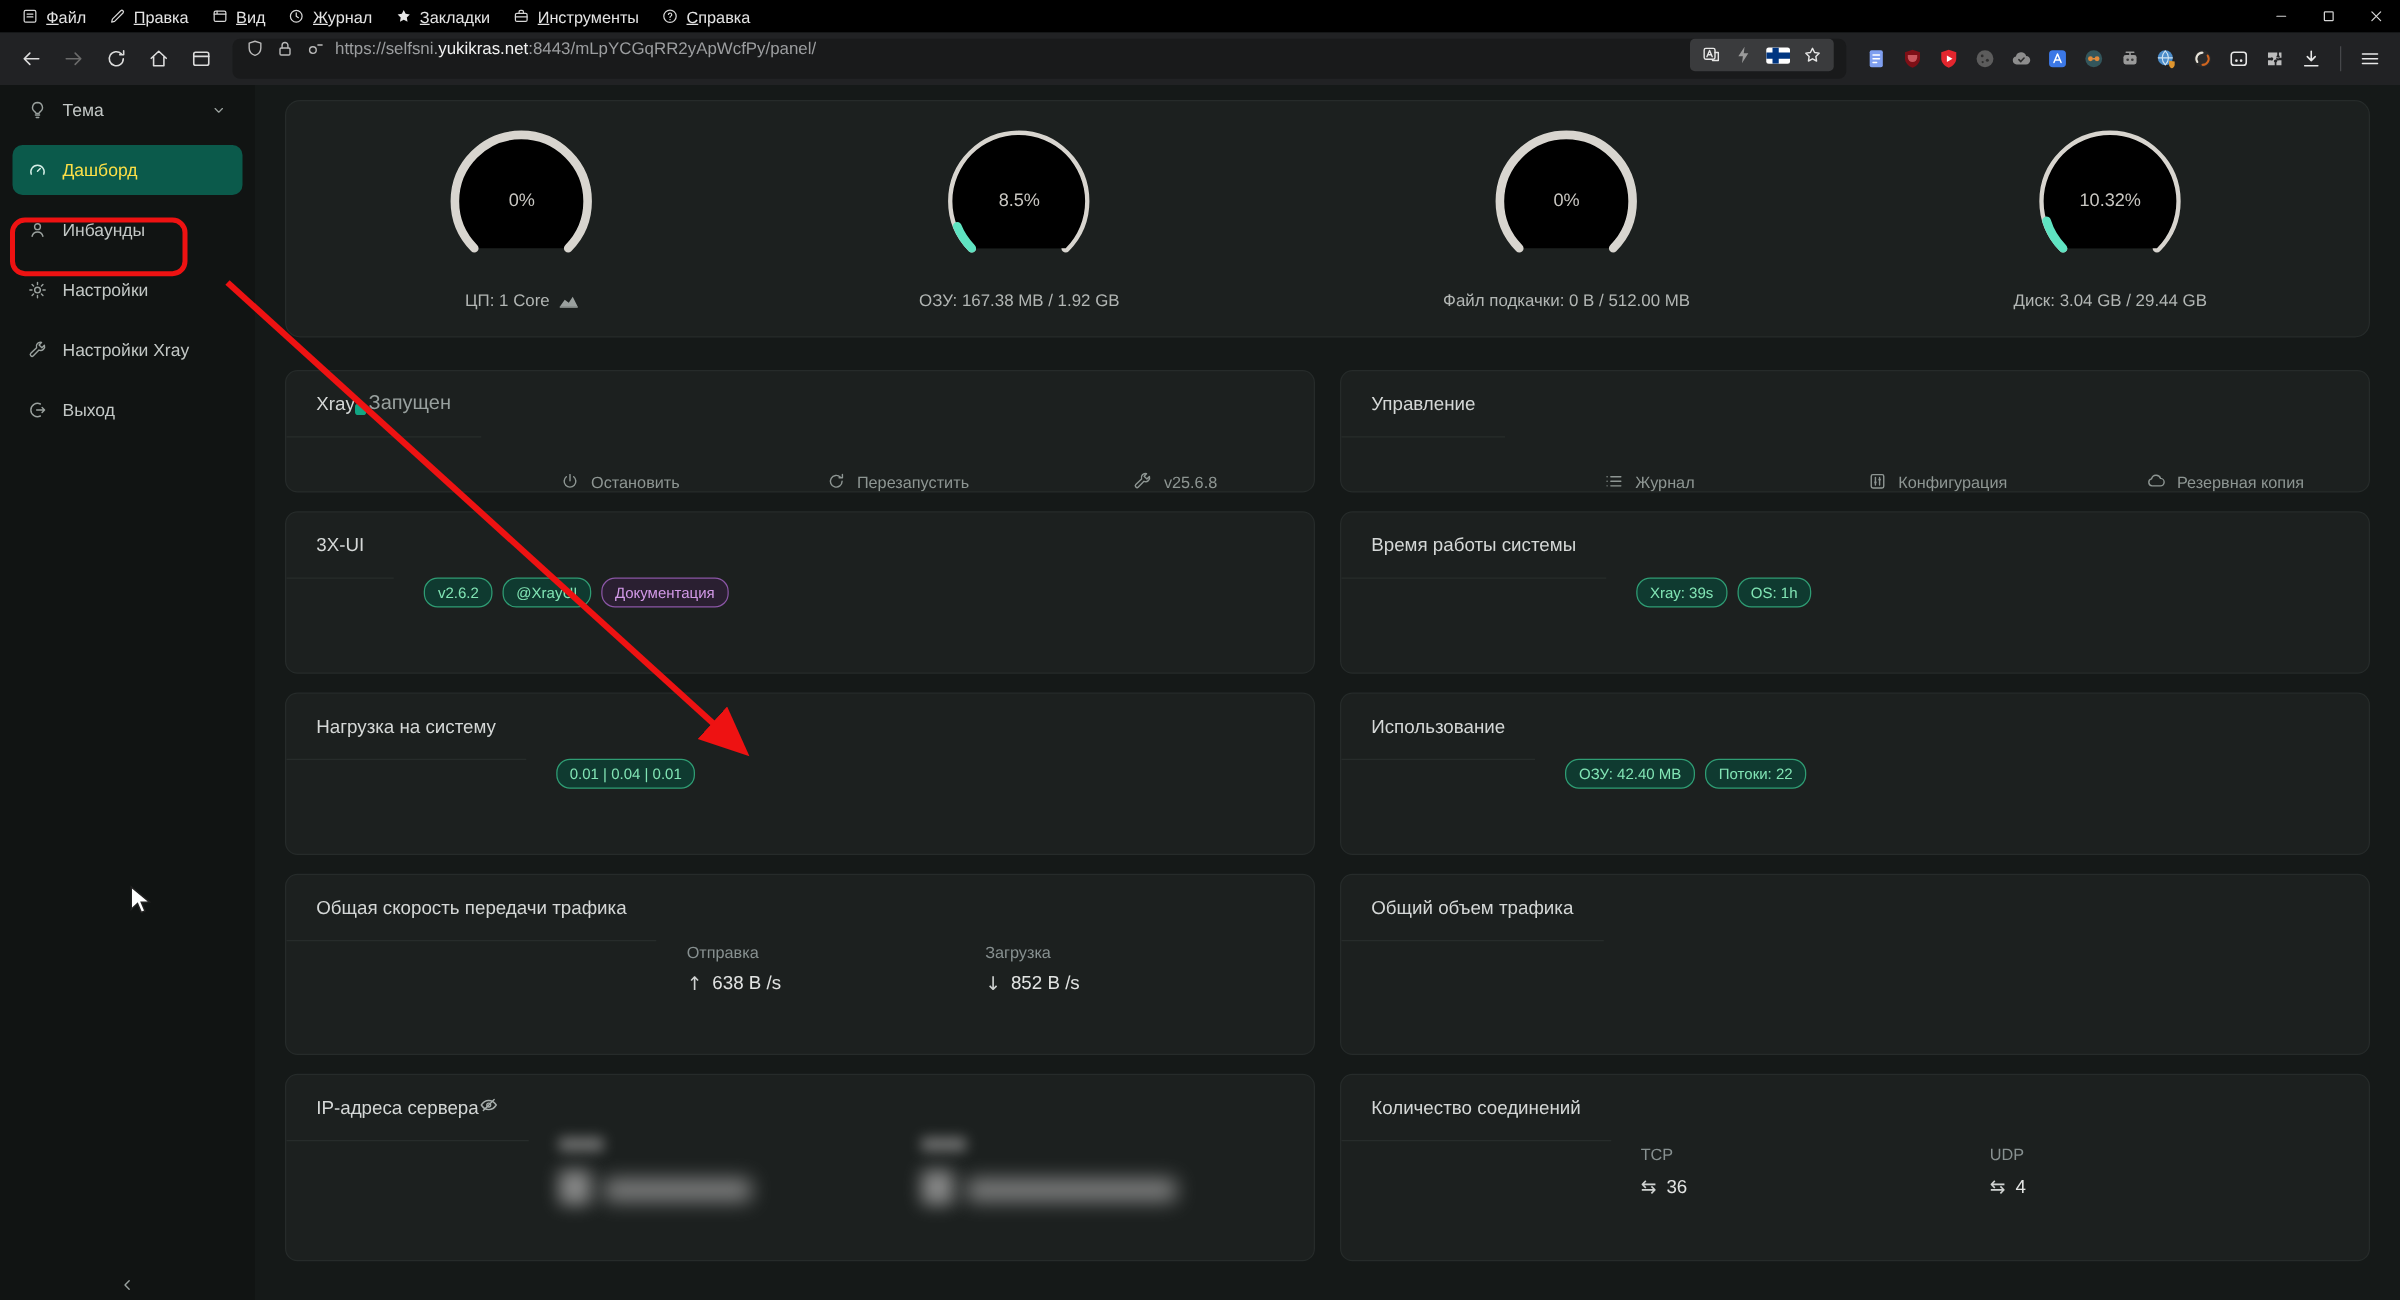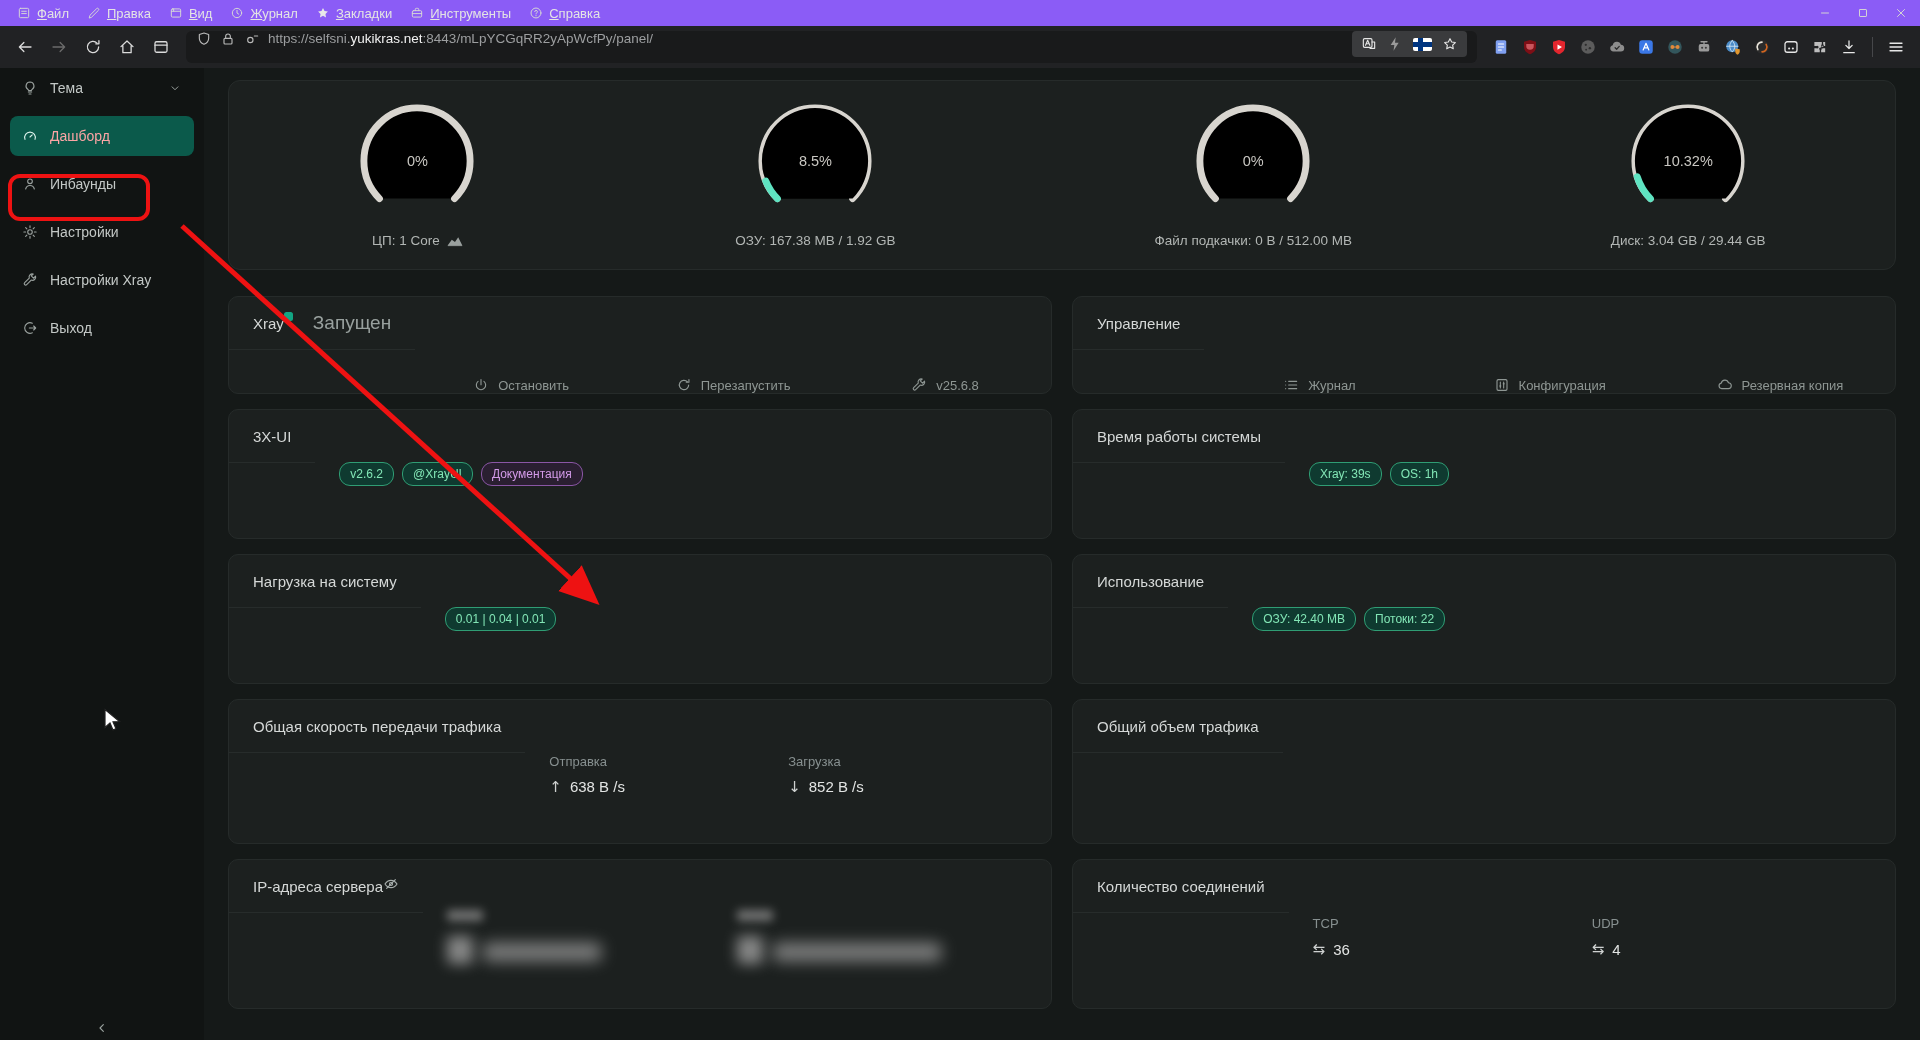--- a/index.html
+++ b/index.html
@@ -2,21 +2,21 @@
 <html><head>
 <meta charset="utf-8">
 <style>
   html,body{margin:0;padding:0;background:#000;}
   .screen{position:relative;width:1920px;height:1040px;overflow:hidden;background:#151918;
     font-family:"Liberation Sans","DejaVu Sans",sans-serif;-webkit-font-smoothing:antialiased;}
   .st{fill:none;stroke:currentColor;stroke-width:1.7;stroke-linecap:round;stroke-linejoin:round}
   .i14{width:14px;height:14px}.i16{width:16px;height:16px}.i18{width:18px;height:18px}
 
   
-  .menubar{height:26px;background:#8b5cf6;display:flex;padding-left:8px;color:#e8e8e8;font-size:13px}
+  .menubar{height:26px;background:#000000;display:flex;padding-left:8px;color:#e8e8e8;font-size:13px}
   .menu-item{display:flex;align-items:center;gap:6px;padding:0 9px;height:26px;color:#e4e4e4;cursor:default}
   .menu-item svg{color:#d6d6d6}
   .menu-label{display:inline-block}
   .menu-label::first-letter{text-decoration:underline}
   .win-controls{margin-left:auto;display:flex;height:26px}
   .win-btn{width:38px;display:flex;align-items:center;justify-content:center;color:#d4d4d4}
   .toolbar{height:42px;background:#212224;display:flex;align-items:center;padding:0 10px;gap:4px}
   .nav-btn{width:30px;height:30px;display:flex;align-items:center;justify-content:center;color:#dcdcdc;border-radius:4px}
   .nav-btn.dim{color:#6b6b6b}
   .urlbar{flex:1;height:32px;margin:0 6px;background:#191a1b;border-radius:6px;display:flex;align-items:flex-start;padding:0 10px;gap:8px;min-width:0}
@@ -31,21 +31,21 @@
   .ext-strip{display:flex;align-items:center;gap:9px;padding:0 4px}
   .ext{width:20px;height:20px;display:flex;align-items:center;justify-content:center}
   .tb-divider{width:1px;height:20px;background:#46474a;margin:0 4px}
 
   
   .app{display:flex;height:972px}
   .sidebar{width:204px;background:#111413;position:relative;flex-shrink:0;}
   .side-row{height:40px;margin:0 10px 8px;display:flex;align-items:center;gap:12px;padding:0 12px;border-radius:8px;
     color:#c3c8c6;font-size:14px}
   .side-row svg{color:#9aa19e;flex-shrink:0}
-  .side-row.active{background:#0b5a4b;color:#fca5a5}
+  .side-row.active{background:#0b5a4b;color:#fde047}
   .side-row.active svg{color:#d7efe8}
   .side-chevron{margin-left:auto;color:#7c8381}
   .side-collapse{position:absolute;bottom:4px;left:0;width:100%;display:flex;justify-content:center;color:#9aa29f}
   .content{flex:1;padding:12px 24px 0;overflow:hidden}
 
   
   .gauge-panel{height:188px;background:#1c201f;border:1px solid #262b2a;border-radius:12px;
     display:flex;align-items:center;justify-content:space-around}
   .gauge{display:flex;flex-direction:column;align-items:center}
   .gauge-wrap{position:relative;width:118px;height:118px}
@@ -54,21 +54,21 @@
   .gauge-progress{stroke:#5fe3c1;stroke-width:7;stroke-linecap:round}
   .gauge-val{position:absolute;inset:0;display:flex;align-items:center;justify-content:center;color:#c9c7c2;font-size:14.5px}
   .gauge-label{margin-top:13px;display:flex;align-items:center;gap:7px;color:#b2b6b4;font-size:13.5px}
 
   
   .grid{margin-top:26px;display:grid;grid-template-columns:1fr 1fr;grid-template-rows:98px 130px 130px 145px 150px;
     column-gap:20px;row-gap:15px}
   .card{background:#1c201f;border:1px solid #262b2a;border-radius:10px;display:flex;overflow:hidden}
   .card-header{height:52px;flex-shrink:0;display:flex;align-items:center;padding:0 24px;border-bottom:1px solid #272c2b}
   .card-title{color:#d5d8d7;font-size:15px}
-  .status{margin-left:auto;display:flex;align-items:flex-start;gap:20px;color:#98a09e;font-size:19px}
+  .status{margin-left:auto;display:flex;align-items:flex-end;gap:2px;color:#98a09e;font-size:16px}
   .status-dot{width:9px;height:9px;border-radius:2.5px;background:#12a583}
   .card-actions{flex:1;display:flex;align-items:flex-end}
   .action{flex:1;display:flex;align-items:center;justify-content:center;gap:9px;color:#8e9693;font-size:13px;position:relative}
   .action+.action:before{content:"";position:absolute;left:0;top:9px;bottom:9px;width:1px;background:#2e3433}
   .card-body{flex:1;display:flex;align-items:center;gap:8px;padding:0 24px}
   .badge{display:inline-flex;align-items:center;padding:3px 10px;border-radius:11px;font-size:12px;line-height:16px;white-space:nowrap}
   .badge.green{color:#82e5b5;background:#0f3a30;border:1px solid #2f9d74}
   .badge.purple{color:#d39ae8;background:#2a1f31;border:1px solid #8a56a5}
   .stat-cols{flex:1;display:grid;grid-template-columns:1fr 1fr;padding:6px 24px 0;align-content:center;row-gap:0}
   .stat .lbl{color:#879090;font-size:13px;margin-bottom:9px}

